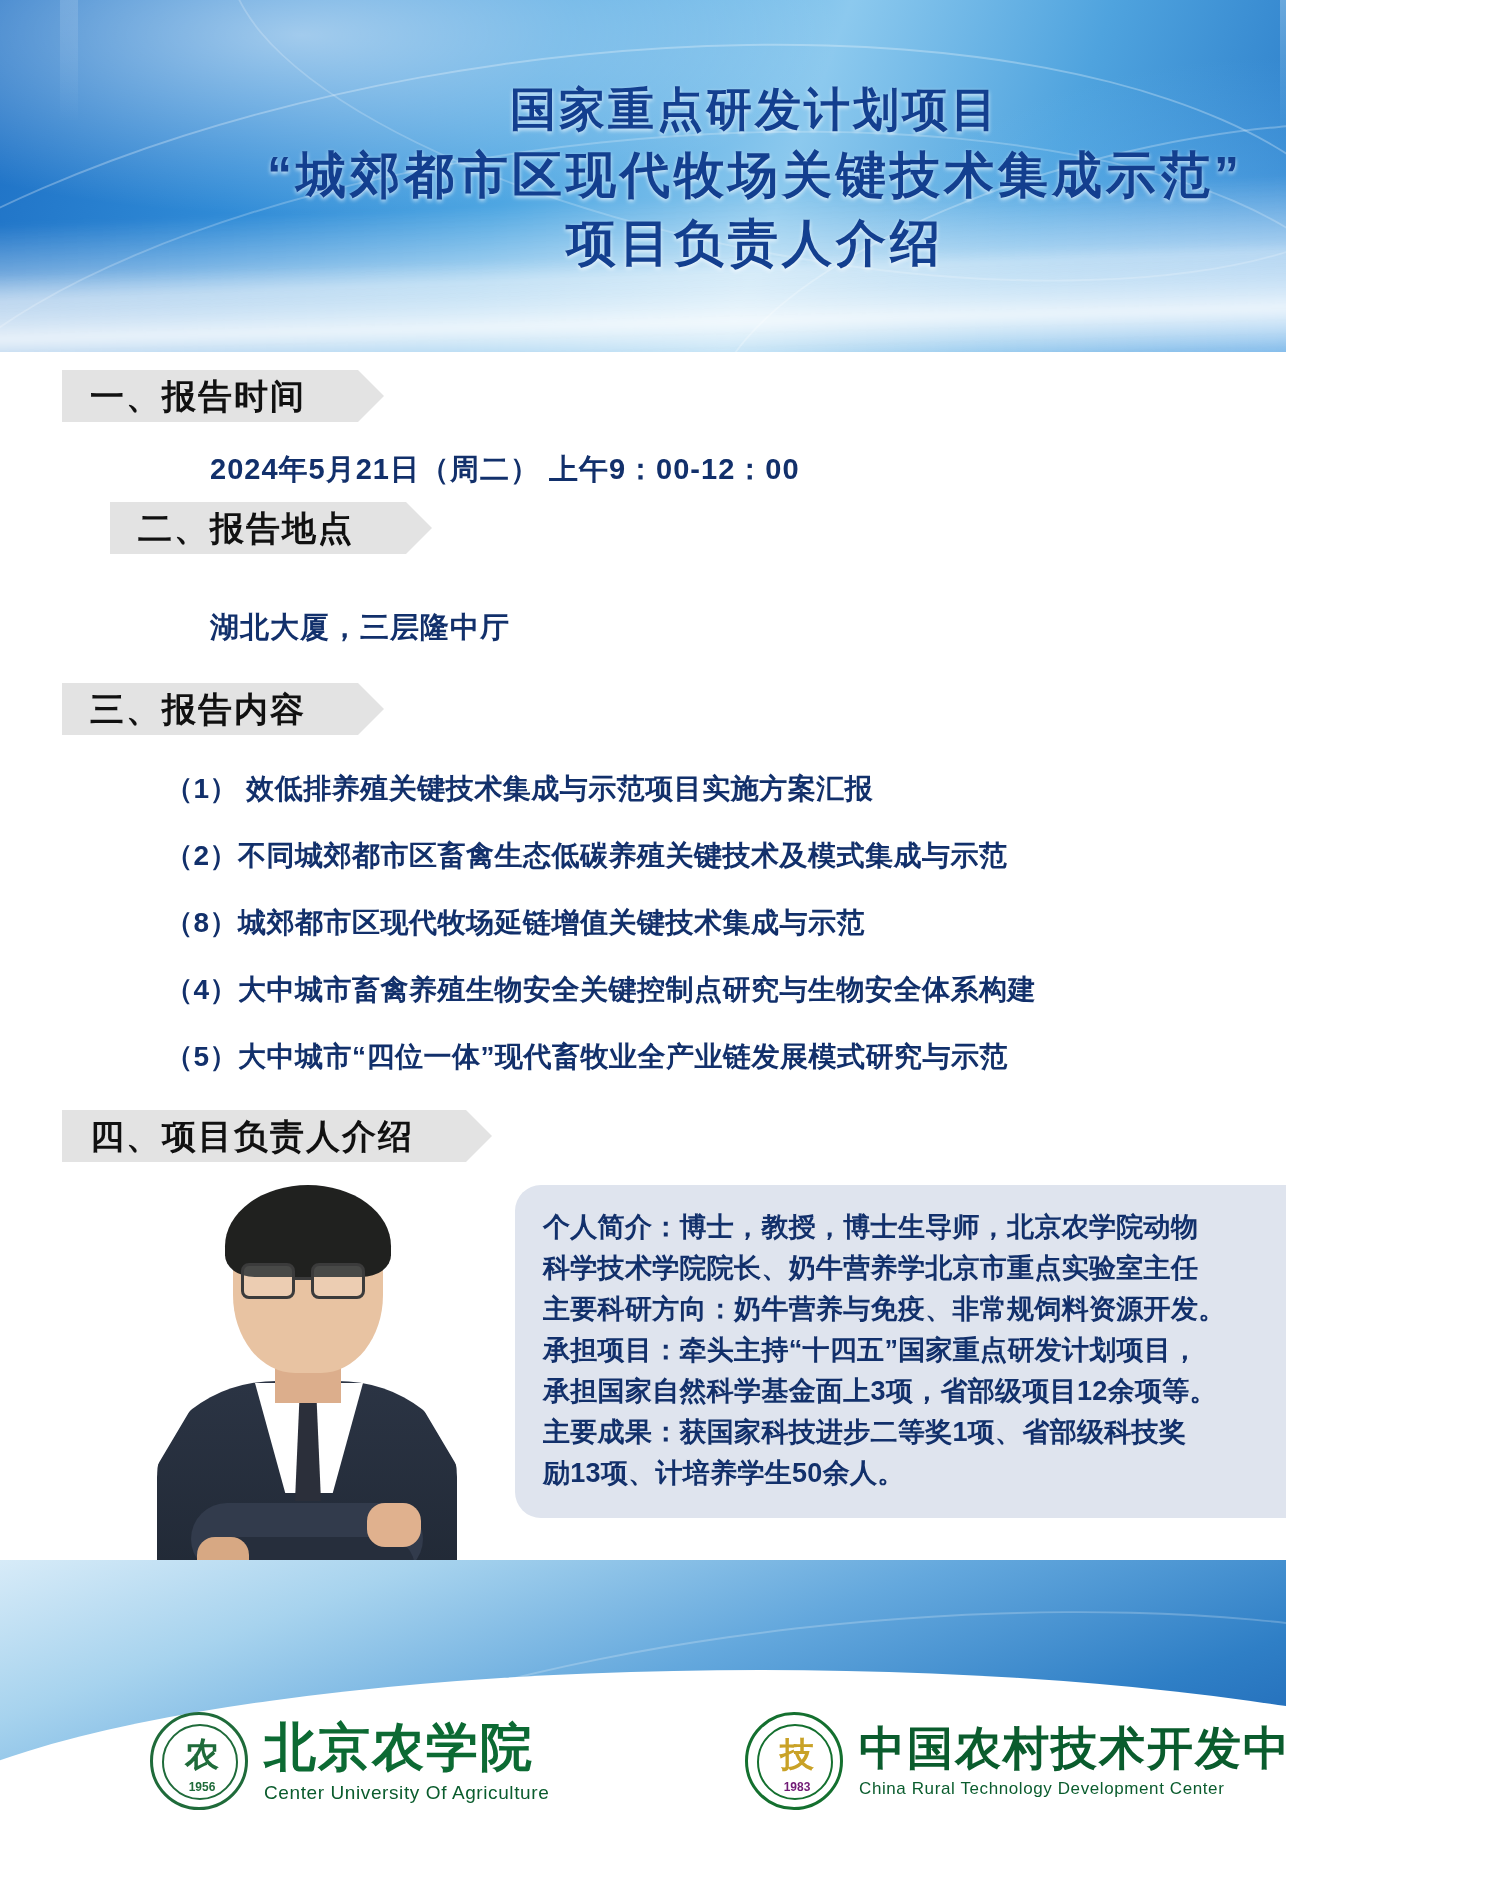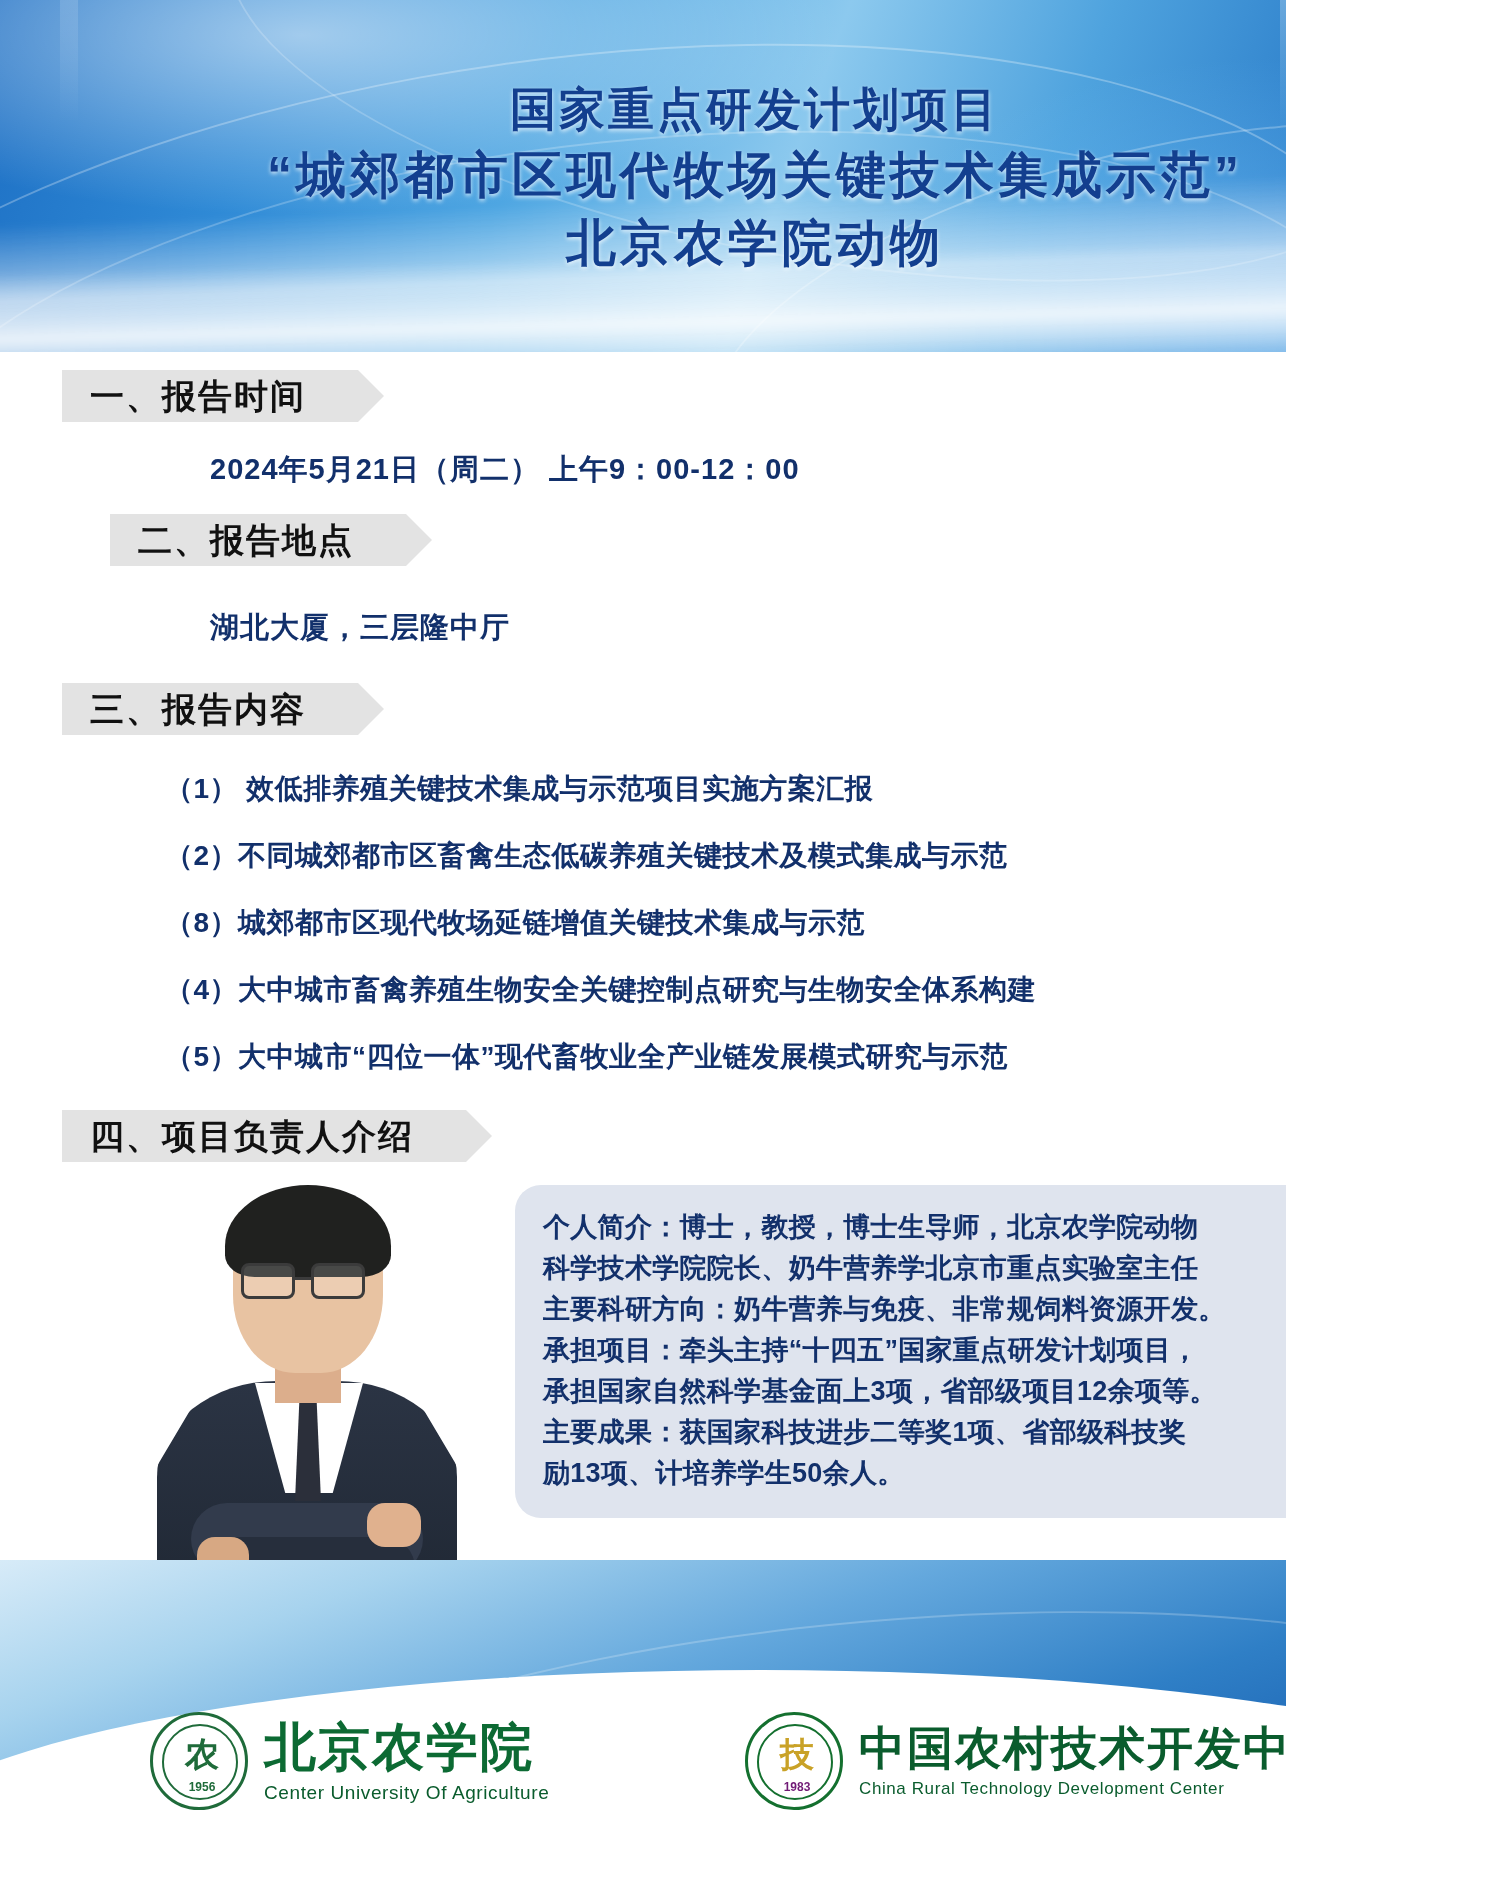--- a/index.html
+++ b/index.html
@@ -320,29 +320,29 @@
     <div class="bar" style="left:1375px; top:0; height:170px; opacity:.5;"></div>
     <div class="bar" style="left:1430px; top:0; height:110px; opacity:.35;"></div>
     <div class="bar" style="left:60px; top:0; height:120px; opacity:.3;"></div>
     <div class="glowband"></div>
     <div class="glowband2"></div>
   </div>
 
   <div class="title-block">
     <div class="title-line">国家重点研发计划项目</div>
     <div class="title-line big">“城郊都市区现代牧场关键技术集成示范”</div>
-    <div class="title-line big">北京农学院动物</div>
+    <div class="title-line big">项目负责人介绍</div>
   </div>
 
   <div class="sec-wrap" style="top:370px;">
     <div class="section-head">一、报告时间</div>
   </div>
   <div class="body-text" style="left:210px; top:450px;">2024年5月21日（周二） 上午9：00-12：00</div>
 
-  <div class="sec-wrap" style="top:514px;padding-left:48px;">
+  <div class="sec-wrap" style="top:502px;padding-left:48px;">
     <div class="section-head">二、报告地点</div>
   </div>
   <div class="body-text" style="left:210px; top:608px;">湖北大厦，三层隆中厅</div>
 
   <div class="sec-wrap" style="top:683px;">
     <div class="section-head">三、报告内容</div>
   </div>
   <div class="list-item" style="left:165px; top:770px;">（1） 效低排养殖关键技术集成与示范项目实施方案汇报</div>
   <div class="list-item" style="left:165px; top:837px;">（2）不同城郊都市区畜禽生态低碳养殖关键技术及模式集成与示范</div>
   <div class="list-item" style="left:165px; top:904px;">（8）城郊都市区现代牧场延链增值关键技术集成与示范</div>

